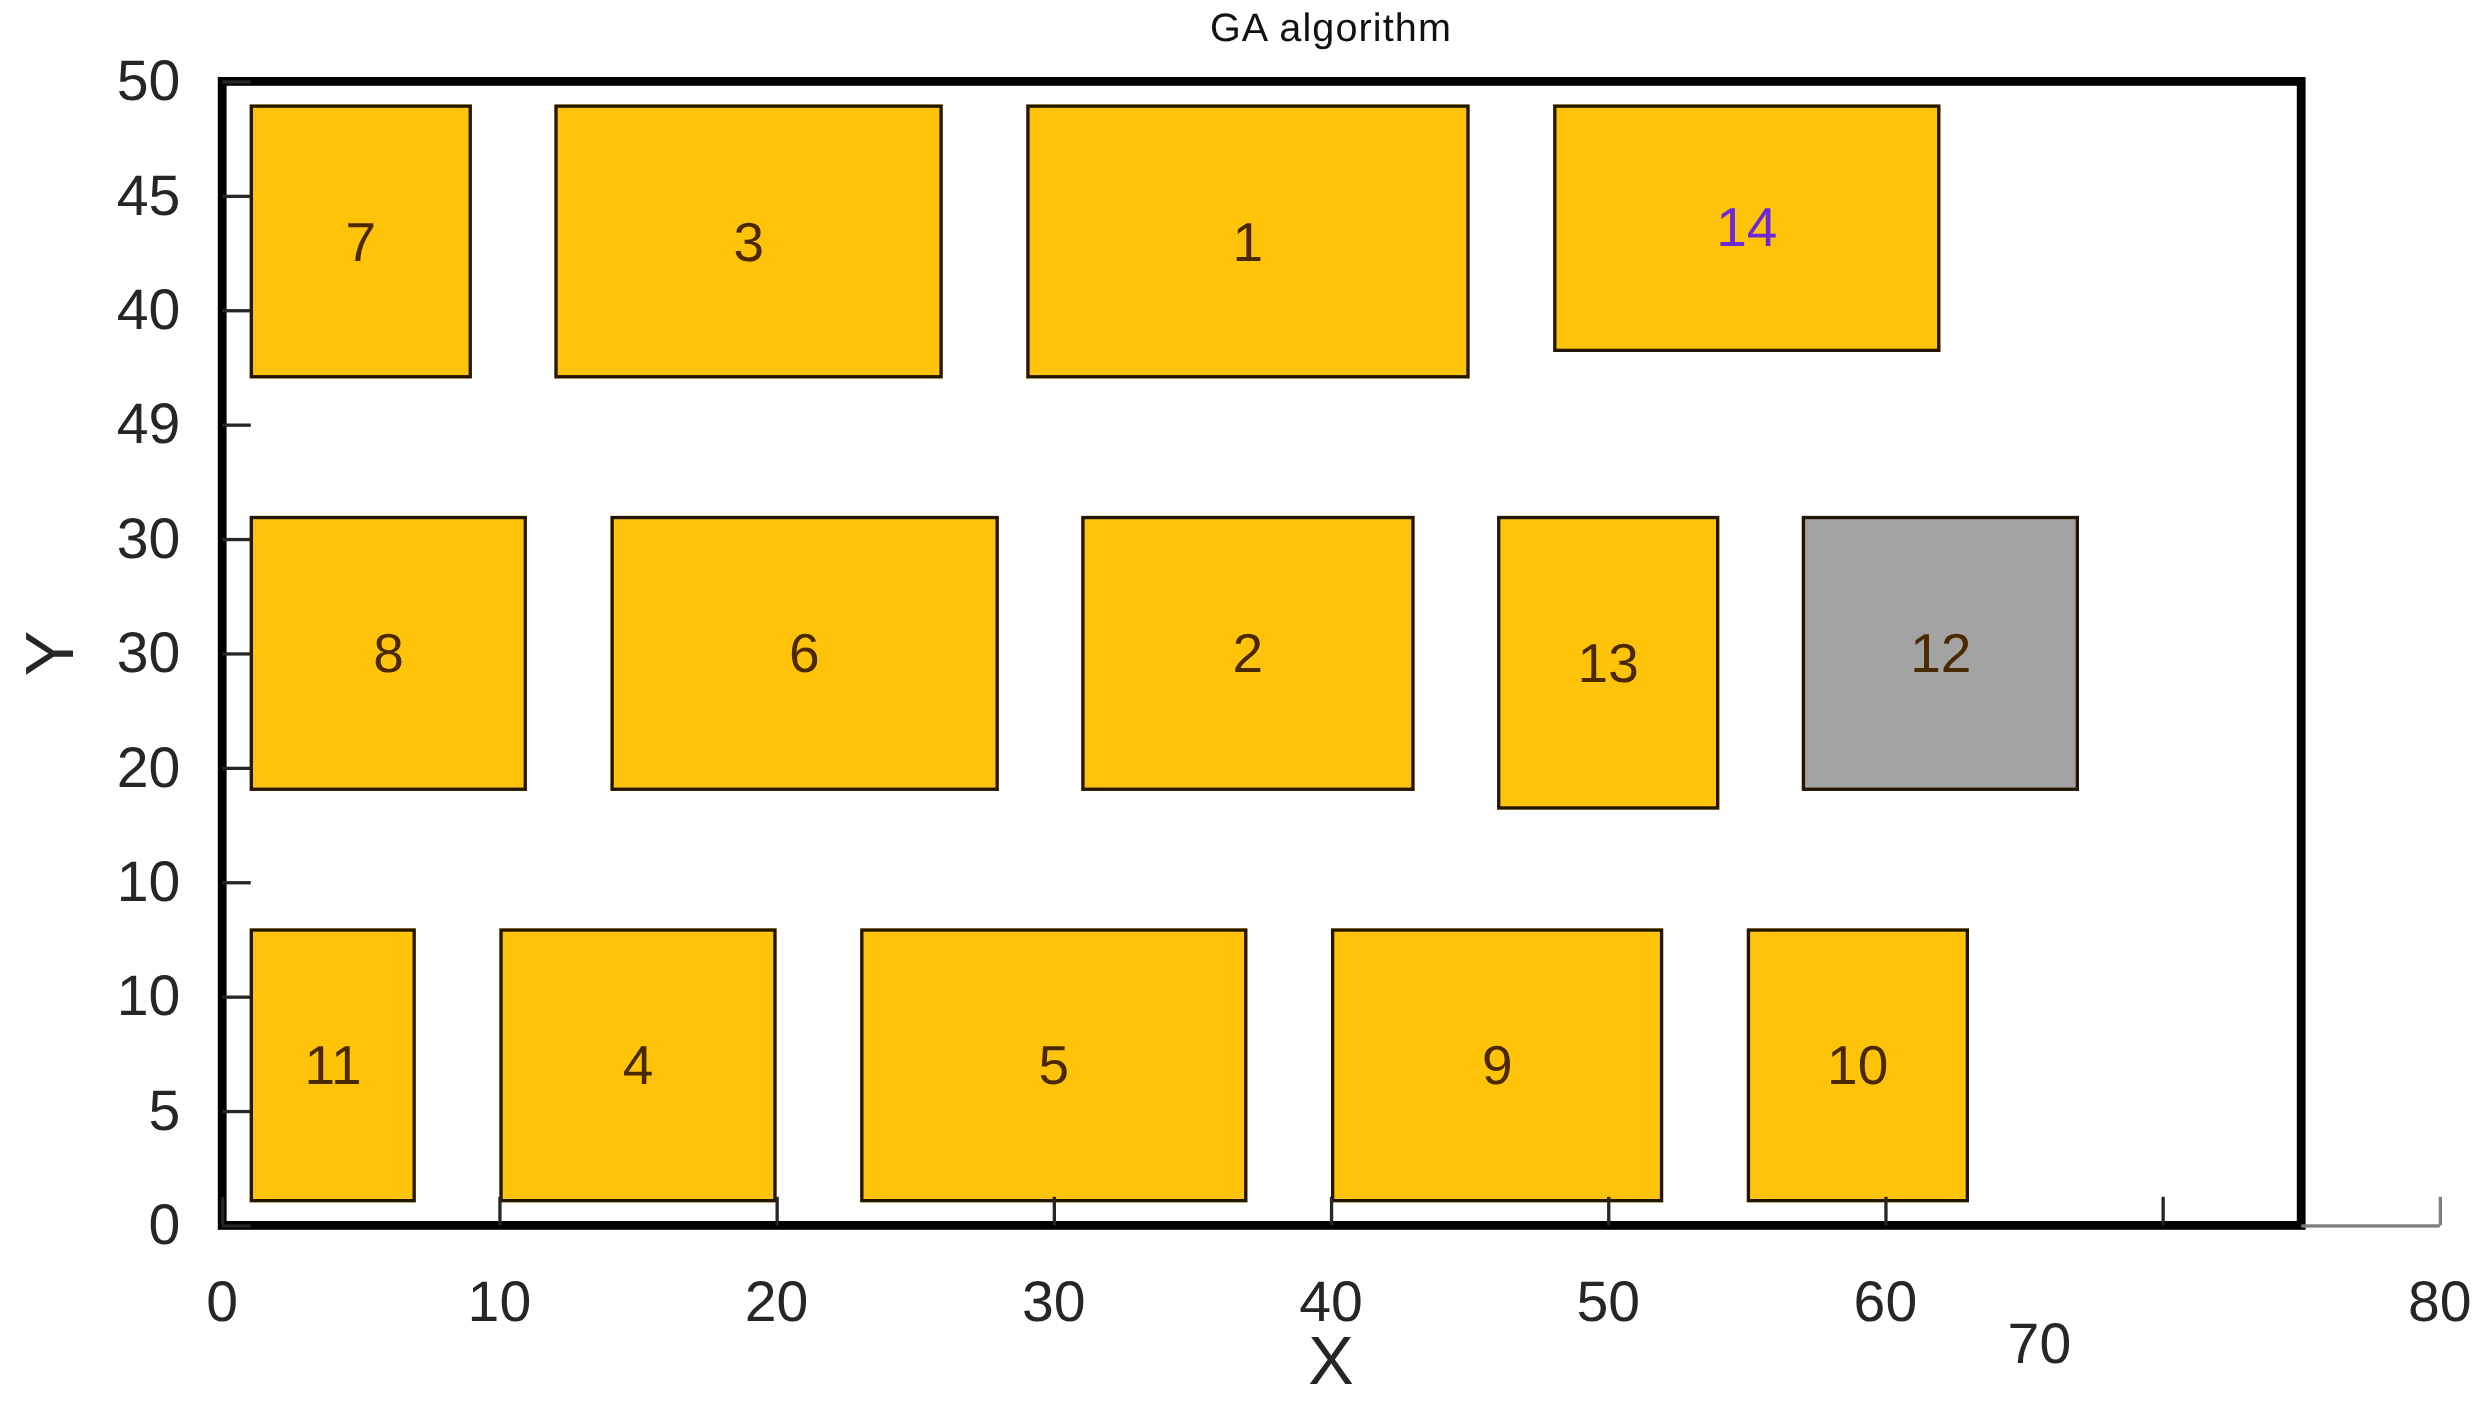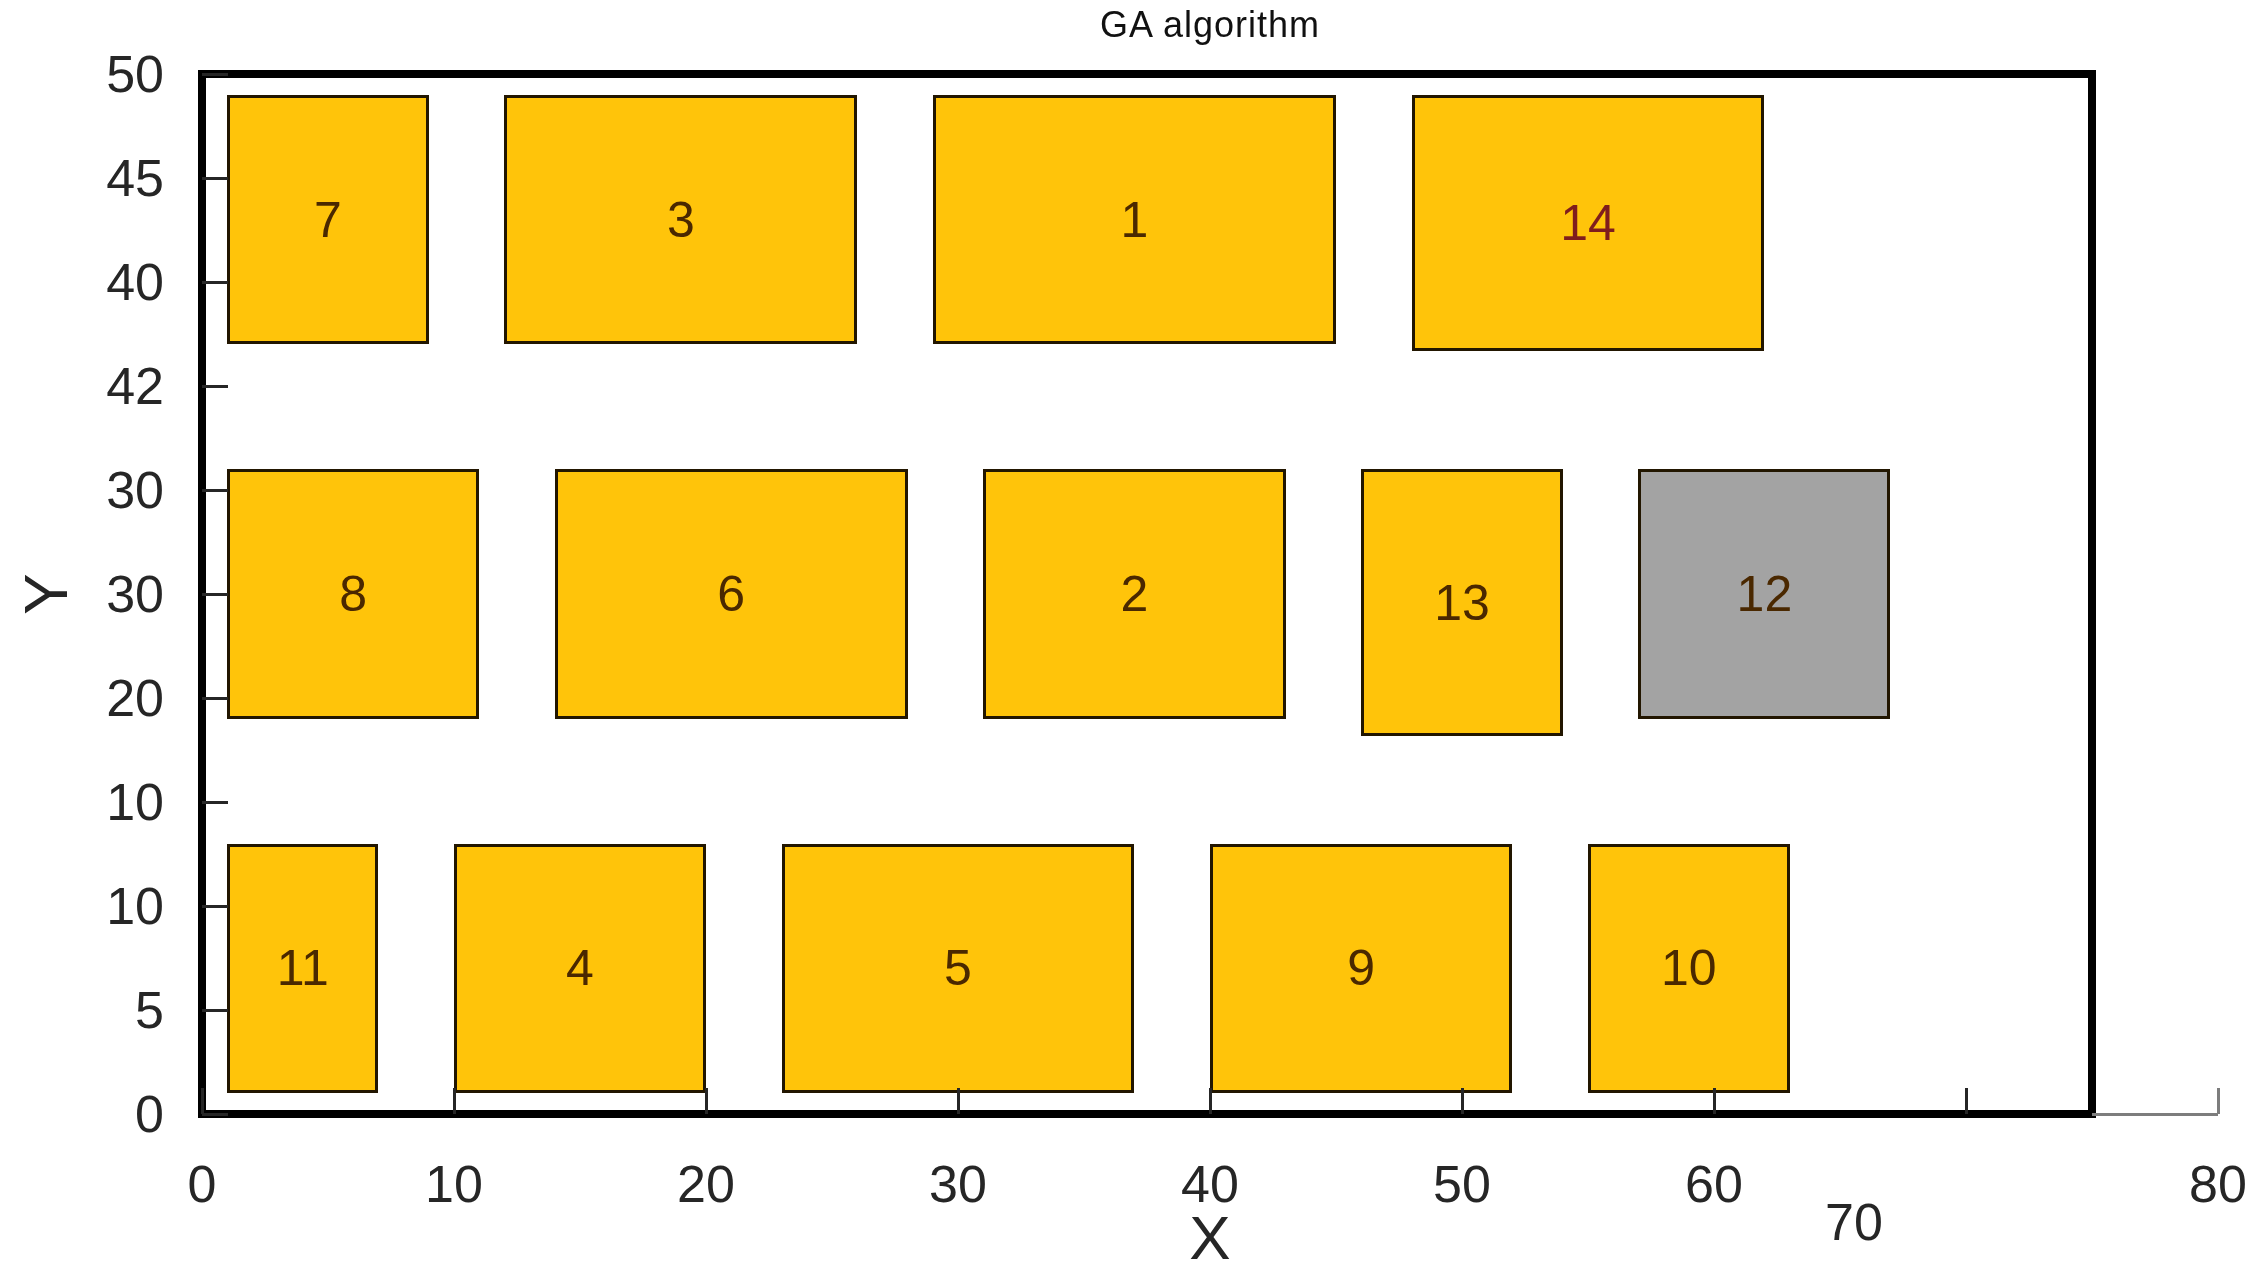--- a/index.html
+++ b/index.html
@@ -59,21 +59,21 @@
   <div class="container-outline" id="outline" style="left: 198px; top: 70px; width: 1898px; height: 1048px; border-color: rgb(0, 0, 0);"></div>
 <div class="pack-rect" style="left: 227.2px; top: 94.8px; width: 201.6px; height: 249.6px; background: rgb(255, 196, 10); border-color: rgb(34, 22, 0); color: rgb(74, 40, 0);">
       <span>7</span>
     </div>
     <div class="pack-rect" style="left: 504.4px; top: 94.8px; width: 352.8px; height: 249.6px; background: rgb(255, 196, 10); border-color: rgb(34, 22, 0); color: rgb(74, 40, 0);">
       <span>3</span>
     </div>
     <div class="pack-rect" style="left: 932.8px; top: 94.8px; width: 403.2px; height: 249.6px; background: rgb(255, 196, 10); border-color: rgb(34, 22, 0); color: rgb(74, 40, 0);">
       <span>1</span>
     </div>
-    <div class="pack-rect" style="left: 1411.6px; top: 94.8px; width: 352.8px; height: 256px; background: rgb(255, 196, 10); border-color: rgb(34, 22, 0); color: #7f1d1d;">
+    <div class="pack-rect" style="left: 1411.6px; top: 94.8px; width: 352.8px; height: 225px; background: rgb(255, 196, 10); border-color: rgb(34, 22, 0); color: #6d28d9;">
       <span>14</span>
     </div>
     <div class="pack-rect" style="left: 227.2px; top: 469.2px; width: 252px; height: 249.6px; background: rgb(255, 196, 10); border-color: rgb(34, 22, 0); color: rgb(74, 40, 0);">
       <span>8</span>
     </div>
     <div class="pack-rect" style="left: 554.8px; top: 469.2px; width: 352.8px; height: 249.6px; background: rgb(255, 196, 10); border-color: rgb(34, 22, 0); color: rgb(74, 40, 0);">
       <span>6</span>
     </div>
     <div class="pack-rect" style="left: 983.2px; top: 469.2px; width: 302.4px; height: 249.6px; background: rgb(255, 196, 10); border-color: rgb(34, 22, 0); color: rgb(74, 40, 0);">
       <span>2</span>
@@ -125,21 +125,21 @@
     <div class="lbl-y" style="left: 14px; top: 880px;">10</div>
     <div class="tick-y" style="left: 202px; top: 800.5px; width: 26px;"></div>
     <div class="lbl-y" style="left: 14px; top: 776px;">10</div>
     <div class="tick-y" style="left: 202px; top: 696.5px; width: 26px;"></div>
     <div class="lbl-y" style="left: 14px; top: 672px;">20</div>
     <div class="tick-y" style="left: 202px; top: 592.5px; width: 26px;"></div>
     <div class="lbl-y" style="left: 14px; top: 568px;">30</div>
     <div class="tick-y" style="left: 202px; top: 488.5px; width: 26px;"></div>
     <div class="lbl-y" style="left: 14px; top: 464px;">30</div>
     <div class="tick-y" style="left: 202px; top: 384.5px; width: 26px;"></div>
-    <div class="lbl-y" style="left: 14px; top: 360px;">42</div>
+    <div class="lbl-y" style="left: 14px; top: 360px;">49</div>
     <div class="tick-y" style="left: 202px; top: 280.5px; width: 26px;"></div>
     <div class="lbl-y" style="left: 14px; top: 256px;">40</div>
     <div class="tick-y" style="left: 202px; top: 176.5px; width: 26px;"></div>
     <div class="lbl-y" style="left: 14px; top: 152px;">45</div>
     <div class="tick-y" style="left: 202px; top: 72.5px; width: 26px;"></div>
     <div class="lbl-y" style="left: 14px; top: 48px;">50</div>
     <div class="ext-line" style="left: 2092px; top: 1113px; width: 126px; height: 3px; background: rgb(125, 125, 125);"></div>
   </div>
 
 </body></html>

